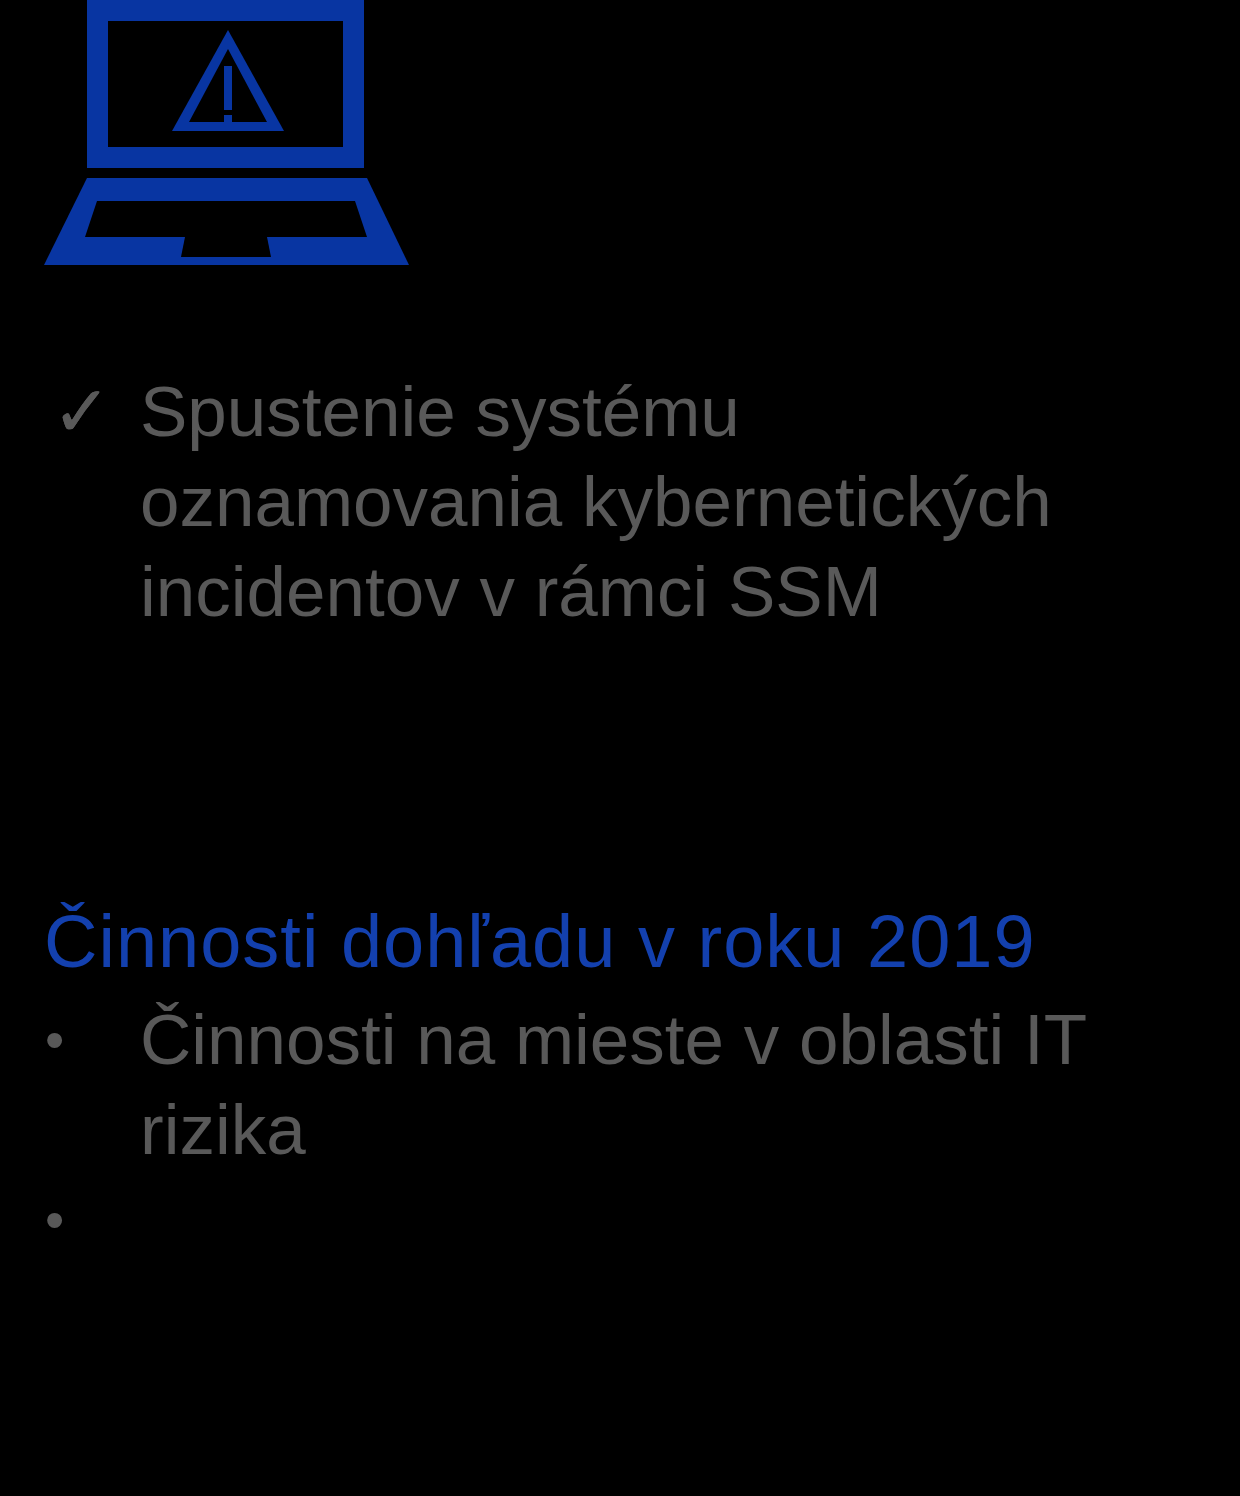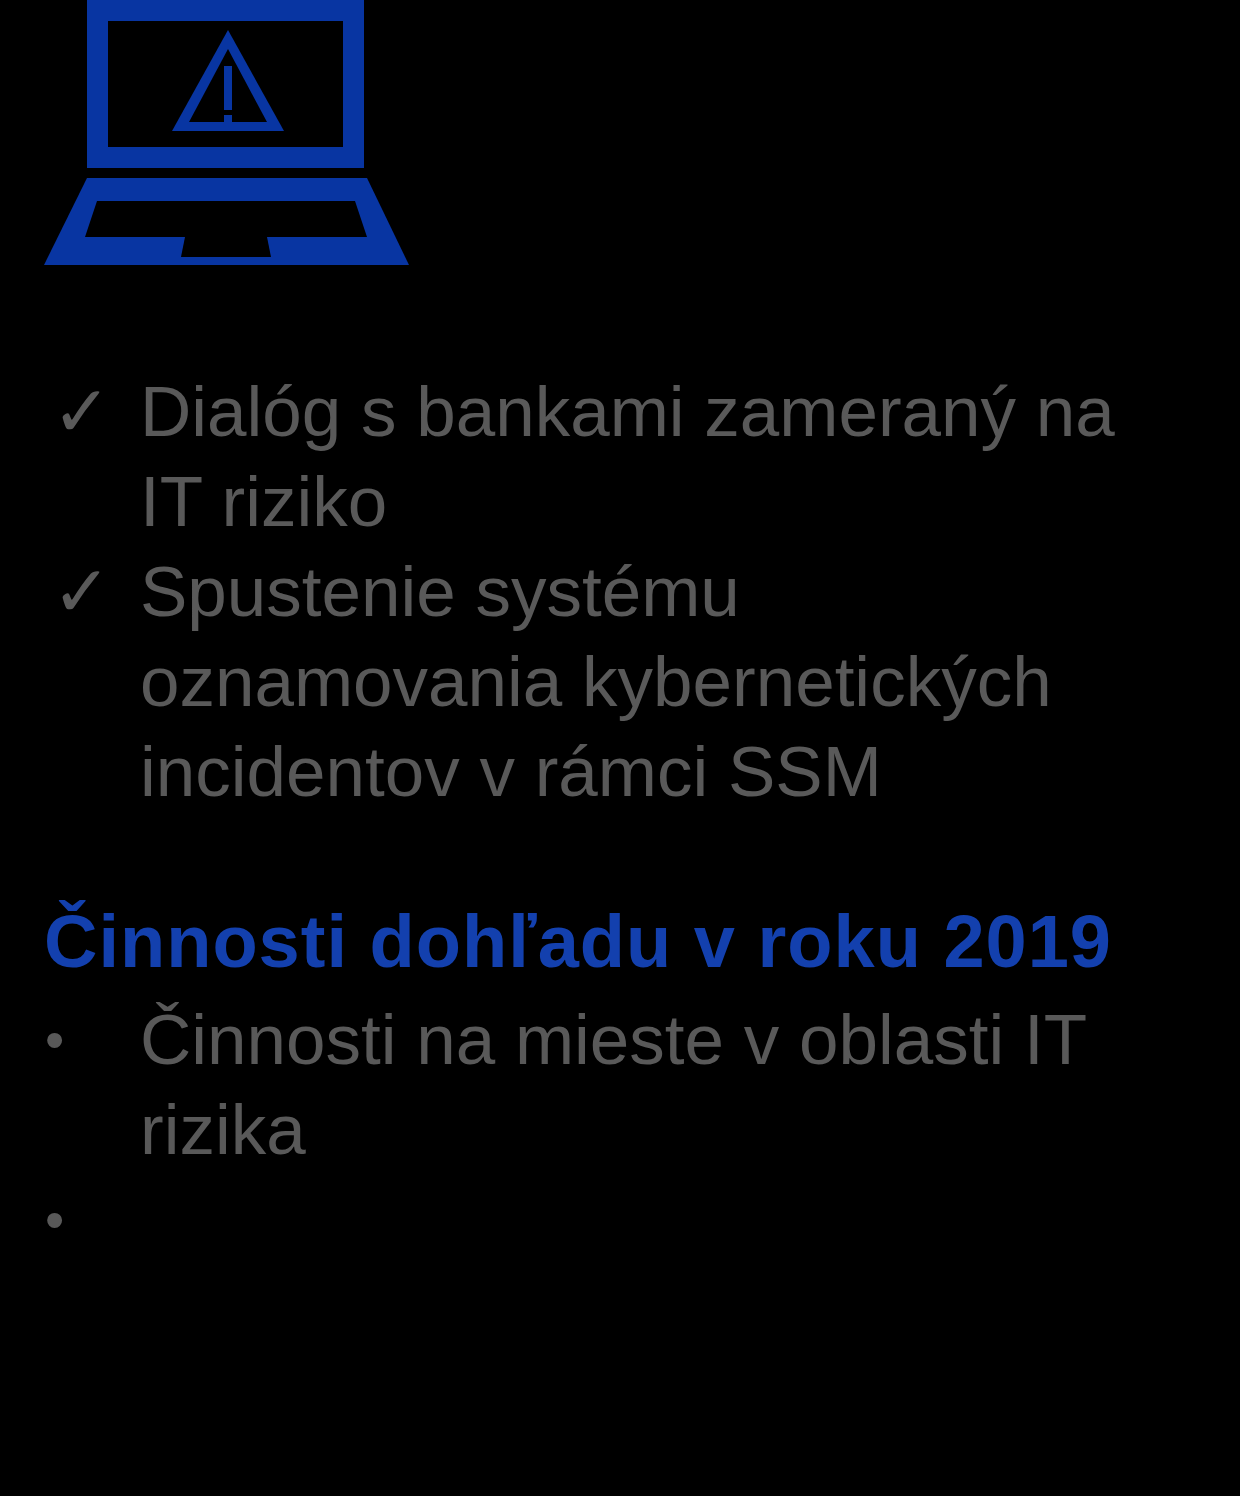--- a/index.html
+++ b/index.html
@@ -50,21 +50,21 @@
   #achievements-list { top: 367px; }
 
   .section-heading {
     position: absolute;
     left: 44px;
     top: 897px;
     margin: 0;
     font-size: 74px;
     line-height: 90px;
     letter-spacing: 1px;
-    font-weight: bold;
+    font-weight: normal;
     color: #1340AE;
     white-space: nowrap;
   }
 
   #supervision-list { top: 995px; }
 </style>
 </head>
 <body>
 
 <div class="canvas">
@@ -79,22 +79,20 @@
     <rect x="180" y="115" width="8" height="9" fill="#0835A2"></rect>
 
     <polygon points="43,178 323,178 365,265 0,265" fill="#0835A2"></polygon>
     <polygon points="53,201 311,201 323,237 41,237" fill="#000000"></polygon>
     <polygon points="141,237 223,237 227,257 137,257" fill="#000000"></polygon>
   </svg>
 
   <ul class="slide-list" id="achievements-list">
     <li>
       <span class="marker check-marker">✓</span>
-      <span class="item-text">Dialóg s bankami zameraný na
-IT riziko</span>
     </li>
     <li>
       <span class="marker check-marker">✓</span>
       <span class="item-text">Spustenie systému
 oznamovania kybernetických
 incidentov v rámci SSM</span>
     </li>
   </ul>
 
   <h2 class="section-heading">Činnosti dohľadu v roku 2019</h2>

